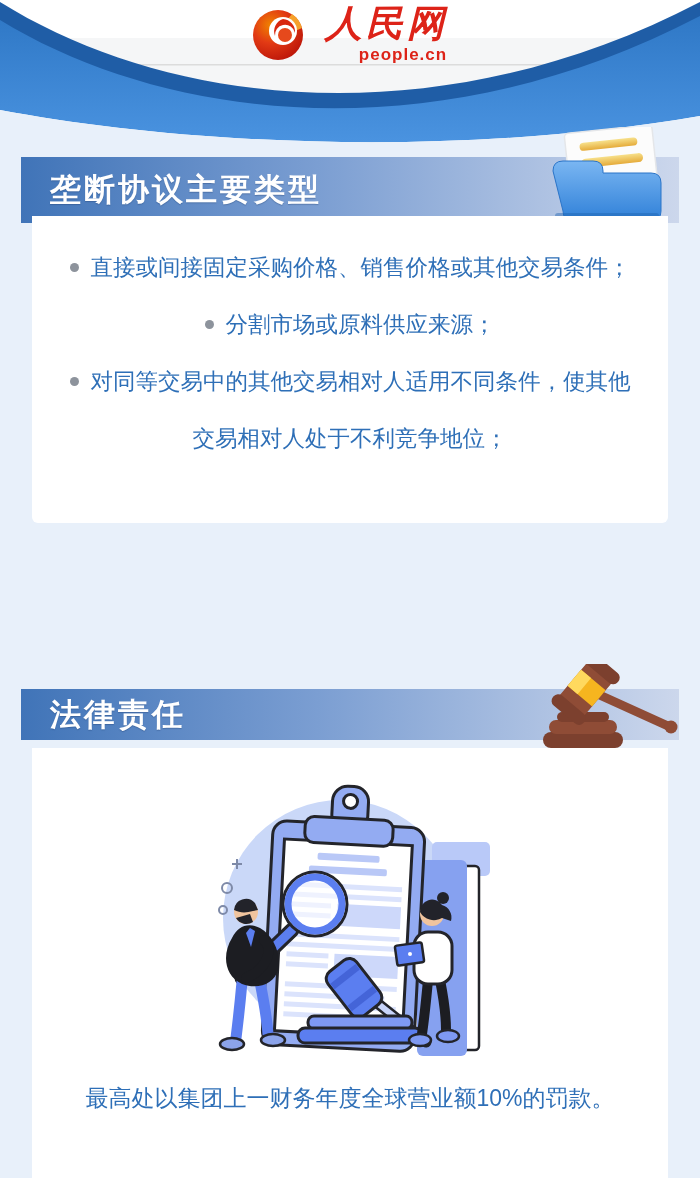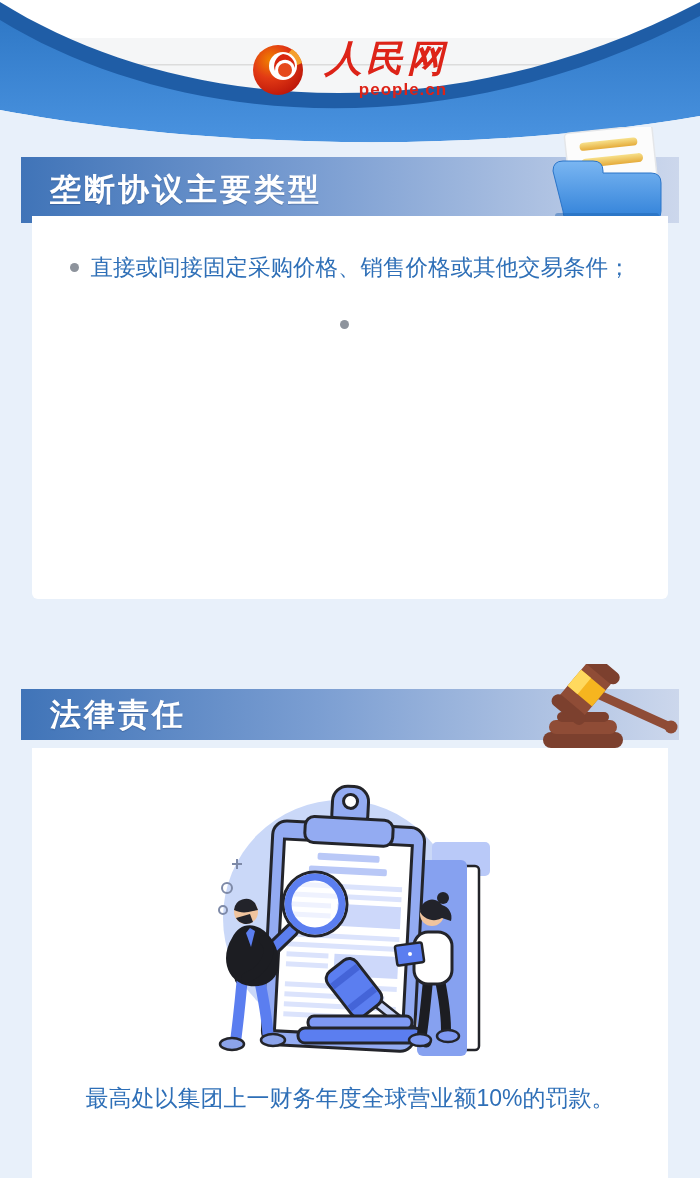--- a/index.html
+++ b/index.html
@@ -13,21 +13,21 @@
   html,body{margin:0;padding:0;}
   body{
     width:700px;height:1178px;position:relative;overflow:hidden;
     background:var(--page-bg);
     font-family:"Liberation Sans","DejaVu Sans",sans-serif;
   }
   
   .wave-svg{position:absolute;top:0;left:0;width:700px;height:150px;display:block;}
   .logo{
     position:absolute;top:4px;left:50%;transform:translateX(-50%);
-    display:flex;align-items:flex-start;gap:19px;z-index:5;margin-top:35px;
+    display:flex;align-items:flex-start;gap:19px;z-index:5;
   }
   .logo-icon{width:54px;height:58px;display:block;}
   .brand-col{display:flex;flex-direction:column;align-items:center;}
   .brand-cn{
     color:var(--logo-red);font-size:37px;font-weight:bold;line-height:1.1;
     letter-spacing:4px;font-style:italic;font-family:"Liberation Serif","DejaVu Serif",serif;
   }
   .brand-en{color:var(--logo-red);font-size:17px;font-weight:bold;line-height:1;margin-top:1px;letter-spacing:1px;padding-left:33px;}
   
   .bar{
@@ -40,21 +40,21 @@
   .bar-title{
     color:var(--title-color);font-size:31px;font-weight:bold;letter-spacing:3px;
     margin-left:29px;font-family:"Liberation Serif","DejaVu Serif",serif;
     text-shadow:0 1px 1px rgba(30,60,110,.35);
   }
   .bar-icon{position:absolute;display:block;}
   .folder-icon{right:10px;top:-30px;width:124px;height:96px;}
   .gavel-icon{right:-2px;top:-25px;width:140px;height:86px;}
   
   .card{position:absolute;left:32px;width:636px;background:var(--card-bg);border-radius:0 0 6px 6px;}
-  .card-1{top:216px;height:383px;}
+  .card-1{top:216px;height:307px;}
   .card-2{top:748px;height:458px;}
   
   .types-list{
     list-style:none;margin:0;padding:24px 28px 0;
     text-align:center;color:var(--body-text);
     font-size:22.5px;line-height:2.53;
   }
   .types-list li{margin:0;}
   .dot{
     display:inline-block;width:9px;height:9px;border-radius:50%;
@@ -127,21 +127,22 @@
           <rect x="36" y="13" width="58" height="8" rx="4" fill="url(#gold)"></rect>
           <rect x="36" y="29" width="62" height="9" rx="4.5" fill="url(#gold)"></rect>
         </g>
         <path d="M8,44 q0,-10 10,-10 h30 q10,0 10,10 v2 h48 q10,0 10,10 v28 q0,10 -10,10 h-78 q-10,0 -10,-10 z" fill="url(#folderGrad)" stroke="#2a74c8" stroke-width="1"></path>
         <rect x="10" y="86" width="104" height="6" rx="3" fill="#1e63b0" opacity="0.45"></rect>
       </svg>
     </div>
     <div class="card card-1">
       <ul class="types-list">
         <li><span class="dot"></span><span>直接或间接固定采购价格、销售价格或其他交易条件；</span></li>
-        <li><span class="dot"></span></li>
+        <li><span class="dot"></span><span>分割市场或原料供应来源；</span></li>
+        <li><span class="dot"></span><span>对同等交易中的其他交易相对人适用不同条件，使其他交易相对人处于不利竞争地位；</span></li>
       </ul>
     </div>
   </section>
 
   <section>
     <div class="bar bar-2">
       <h2 class="bar-title">法律责任</h2>
       <svg class="bar-icon gavel-icon" viewBox="0 0 140 86" aria-hidden="true">
         <line x1="52" y1="28" x2="127" y2="62" stroke="#8f4c36" stroke-width="9" stroke-linecap="round"></line>
         <circle cx="130" cy="63" r="6.5" fill="#8f4c36"></circle>

